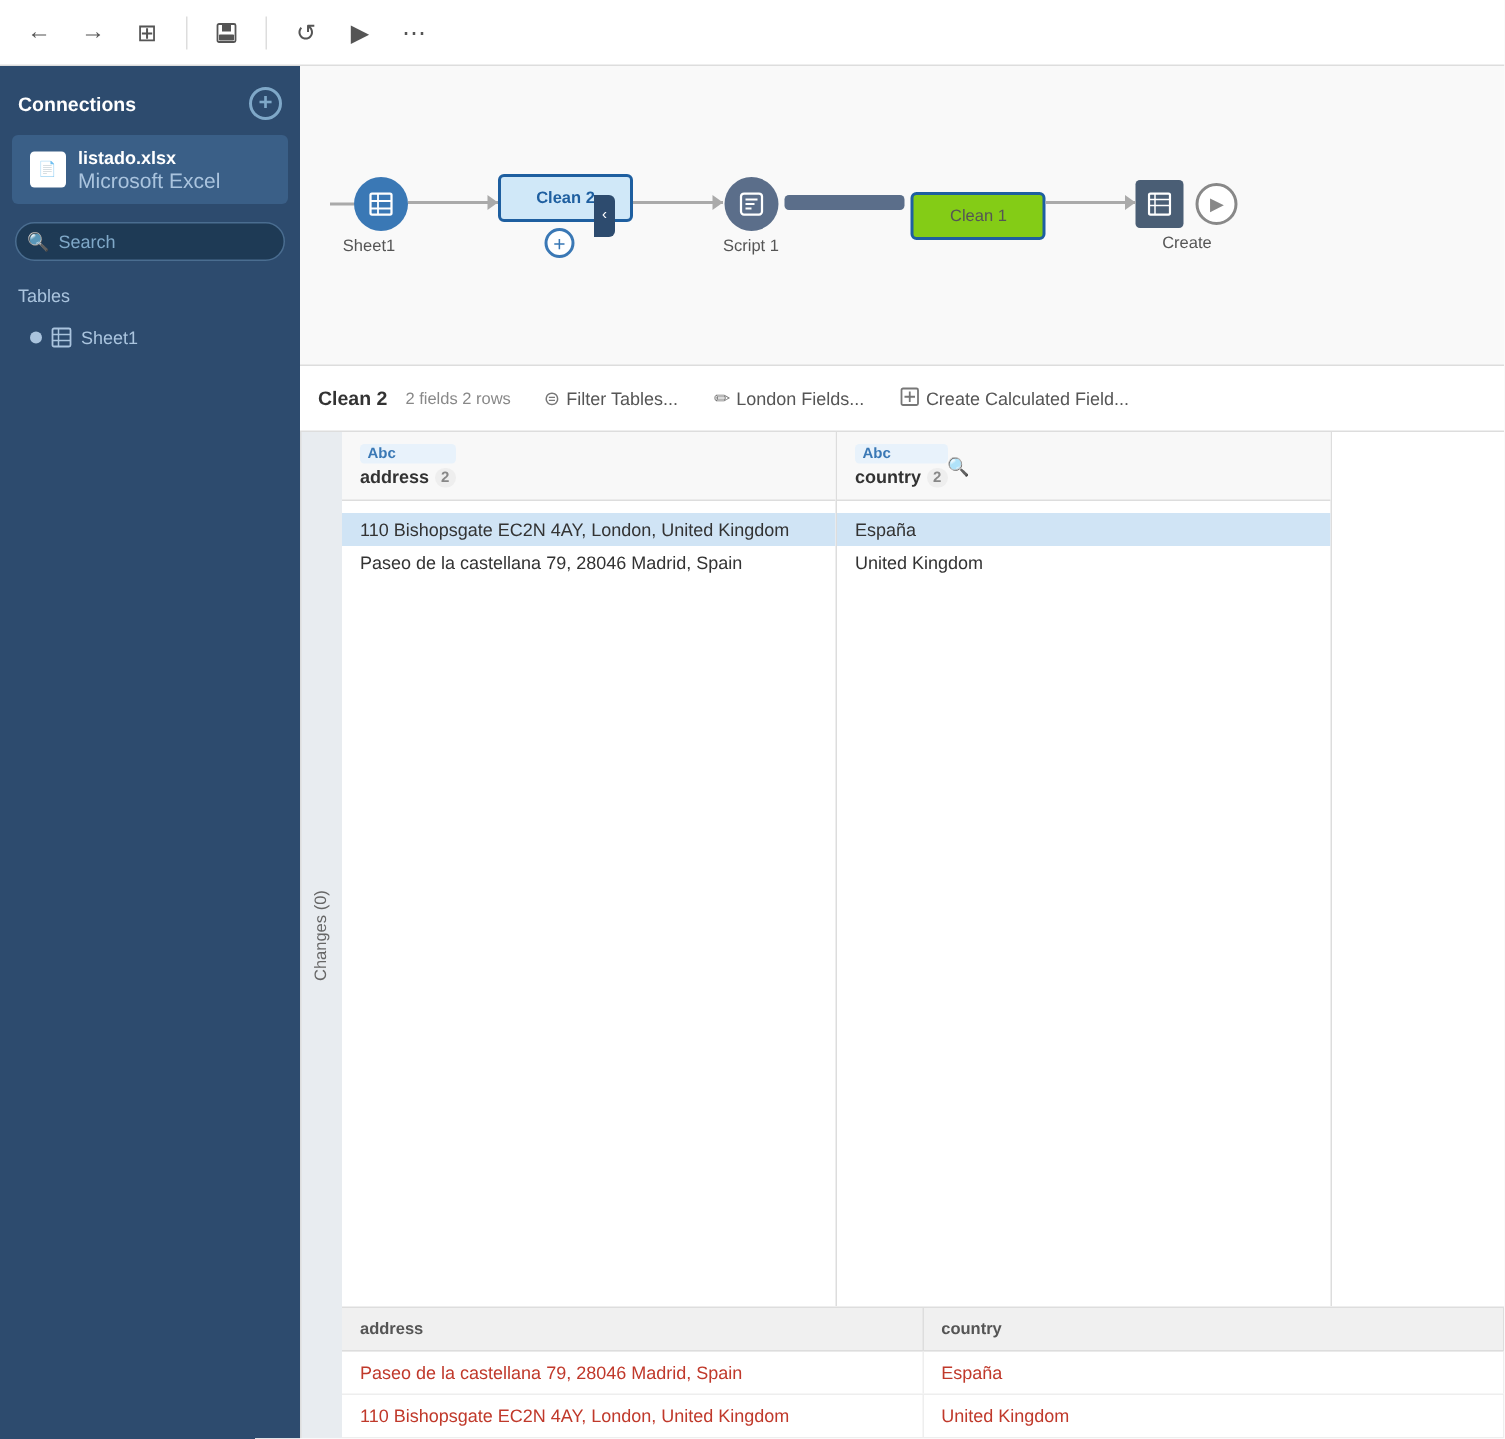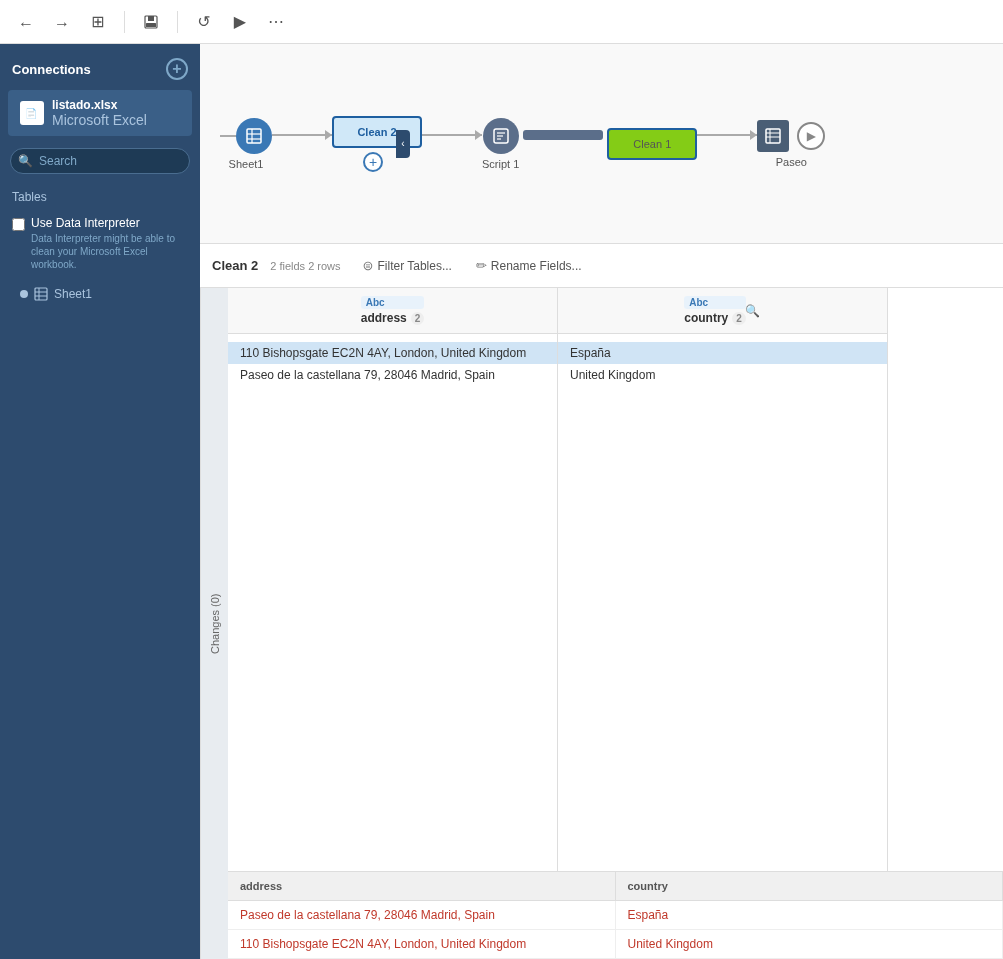--- a/index.html
+++ b/index.html
@@ -328,21 +328,21 @@
       flex-direction: column;
       flex-shrink: 0;
     }
 
     .field-header {
       padding: 8px 12px;
       border-bottom: 1px solid #ddd;
       background: #f8f8f8;
       display: flex;
       align-items: center;
-      justify-content: center;
+      justify-content: flex-start;
     }
 
     .field-type-badge {
       font-size: 10px;
       color: #3a78b5;
       background: #e8f2fb;
       padding: 1px 5px;
       border-radius: 3px;
       font-weight: 600;
     }
@@ -473,27 +473,20 @@
       </div>
     </div>
 
     <div class="search-box">
       <span class="search-icon-wrap">🔍</span>
       <input type="text" placeholder="Search" style="">
     </div>
 
     <div class="tables-section">
       <div class="tables-label">Tables</div>
-      <div class="use-interpreter">
-        <input type="checkbox" style="">
-        <div class="use-interpreter-text">
-          <span class="use-interpreter-label">Use Data Interpreter</span>
-          <span class="use-interpreter-desc">Data Interpreter might be able to clean your Microsoft Excel workbook.</span>
-        </div>
-      </div>
       <div class="sheet-item">
         <div class="sheet-dot"></div>
         <svg width="14" height="14" viewBox="0 0 14 14">
           <rect x="1" y="1" width="12" height="12" rx="1" fill="none" stroke="#aac4de" stroke-width="1.2"></rect>
           <line x1="1" y1="5" x2="13" y2="5" stroke="#aac4de" stroke-width="1"></line>
           <line x1="1" y1="9" x2="13" y2="9" stroke="#aac4de" stroke-width="1"></line>
           <line x1="5" y1="1" x2="5" y2="13" stroke="#aac4de" stroke-width="1"></line>
         </svg>
         <span>Sheet1</span>
       </div>
@@ -566,21 +559,21 @@
             <div class="node-output">
               <svg width="16" height="16" viewBox="0 0 16 16" fill="white">
                 <rect x="1" y="1" width="14" height="14" rx="1" fill="none" stroke="white" stroke-width="1.5"></rect>
                 <line x1="1" y1="5" x2="15" y2="5" stroke="white" stroke-width="1"></line>
                 <line x1="1" y1="9" x2="15" y2="9" stroke="white" stroke-width="1"></line>
                 <line x1="5" y1="1" x2="5" y2="15" stroke="white" stroke-width="1"></line>
               </svg>
             </div>
             <div class="play-btn">▶</div>
           </div>
-          <span class="node-label">Paseo</span>
+          <span class="node-label">Create</span>
         </div>
 
       </div>
 
       <div class="collapse-btn">
         <span class="expand-icon">‹</span>
       </div>
     </div>
 
     <div class="detail-panel">
@@ -589,23 +582,33 @@
         <span class="detail-title">Clean 2</span>
         <span class="detail-meta">2 fields  2 rows</span>
 
         <button class="toolbar-action-btn">
           <span class="btn-icon">⊜</span>
           <span>Filter Tables...</span>
         </button>
 
         <button class="toolbar-action-btn">
           <span class="btn-icon">✏</span>
-          <span>Rename Fields...</span>
+          <span>London Fields...</span>
         </button>
 
+        <button class="toolbar-action-btn">
+          <span class="btn-icon">
+            <svg width="13" height="13" viewBox="0 0 13 13" fill="none" xmlns="http://www.w3.org/2000/svg">
+              <rect x="1" y="1" width="11" height="11" rx="1" stroke="#777" stroke-width="1.2"></rect>
+              <line x1="3" y1="6.5" x2="10" y2="6.5" stroke="#777" stroke-width="1.2"></line>
+              <line x1="6.5" y1="3" x2="6.5" y2="10" stroke="#777" stroke-width="1.2"></line>
+            </svg>
+          </span>
+          <span>Create Calculated Field...</span>
+        </button>
       </div>
 
       <div class="detail-body">
 
         <div class="changes-panel">
           <span>Changes (0)</span>
         </div>
 
         <div class="fields-area">
           <div class="field-columns">

